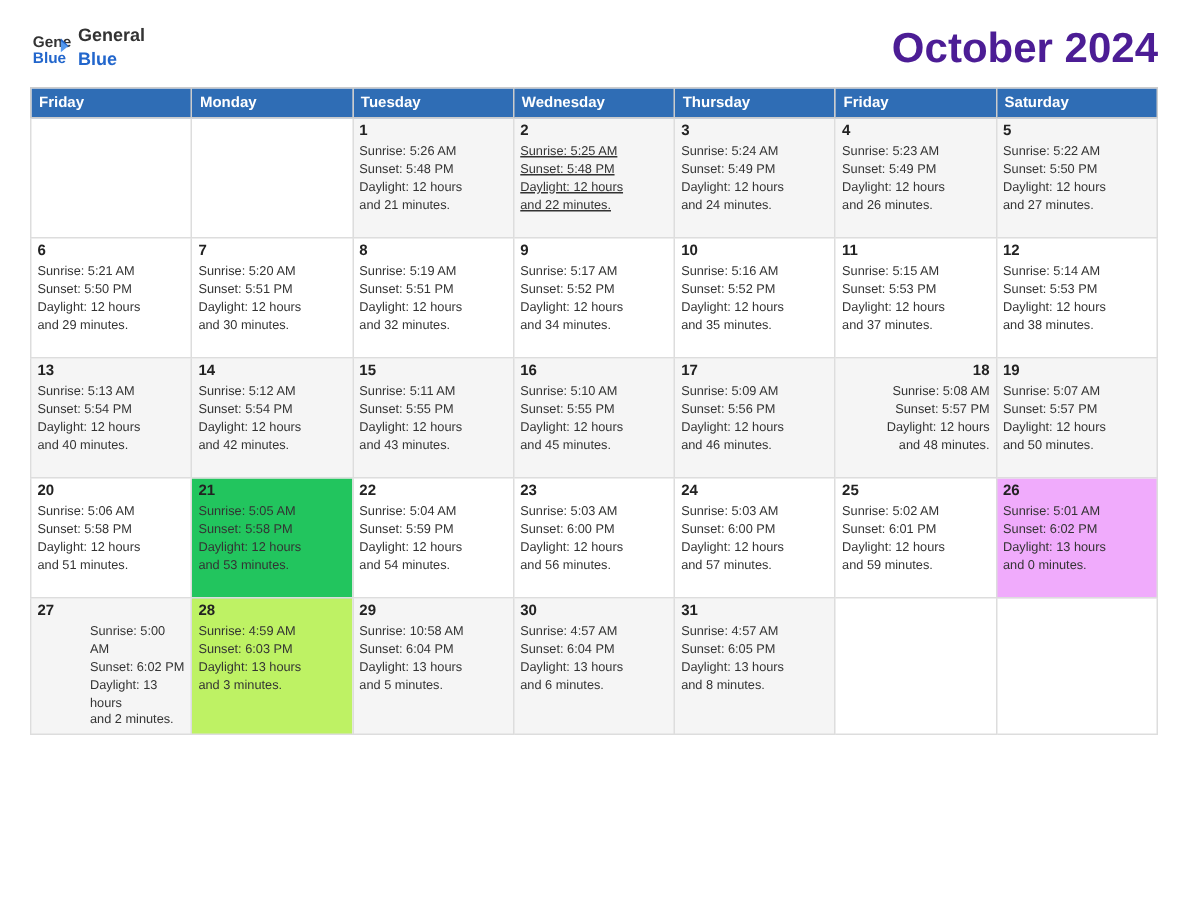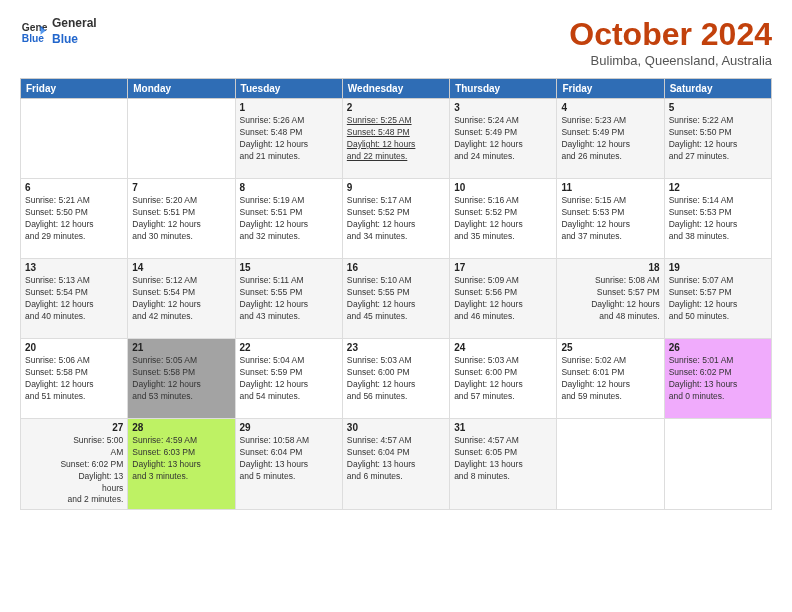--- a/index.html
+++ b/index.html
@@ -27,23 +27,23 @@
       gap: 4px;
     }
     .logo-icon {
       width: 28px;
       height: 28px;
     }
     .title-block {
       text-align: right;
     }
     .month-title {
-      font-size: 32px;
+      font-size: 28px;
       font-weight: bold;
-      color: #c2410c;
+      color: #4c1d95;
     }
     .subtitle {
       font-size: 13px;
       color: #555;
     }
     .calendar {
       width: 100%;
       border-collapse: collapse;
       font-size: 9.5px;
     }
@@ -97,21 +97,20 @@
         <polygon points="22,10 27,14 22,18" fill="#5599ee"></polygon>
       </svg>
       <div>
         <div style="font-size:12px;font-weight:bold;color:#333;line-height:1.3;">
           <span style="color:#333;">General</span><br><span style="color:#2266cc;">Blue</span>
         </div>
       </div>
     </div>
     <div class="title-block">
       <div class="month-title">October 2024</div>
-      <div class="subtitle">Bulimba, Queensland, Australia</div>
     </div>
   </div>
 
   <table class="calendar">
     <thead>
       <tr>
       <th>Friday</th>
           <th>Monday</th>
           <th>Tuesday</th>
           <th>Wednesday</th>
@@ -263,21 +262,21 @@
           </td>
         </tr>
         <tr>
           <td style="background-color: rgb(255, 255, 255);">
             <span class="day-num">20</span>
             <div class="day-info" style="white-space: pre-line;">Sunrise: 5:06 AM
 Sunset: 5:58 PM
 Daylight: 12 hours
 and 51 minutes.</div>
           </td>
-          <td style="background-color: #a3a3a3;">
+          <td style="background-color: #22c55e;">
             <span class="day-num">21</span>
             <div class="day-info" style="white-space: pre-line;">Sunrise: 5:05 AM
 Sunset: 5:58 PM
 Daylight: 12 hours
 and 53 minutes.</div>
           </td>
           <td style="background-color: rgb(255, 255, 255);">
             <span class="day-num">22</span>
             <div class="day-info" style="white-space: pre-line;">Sunrise: 5:04 AM
 Sunset: 5:59 PM
@@ -307,21 +306,21 @@
           </td>
           <td style="background-color: #f0abfc;">
             <span class="day-num">26</span>
             <div class="day-info" style="white-space: pre-line;">Sunrise: 5:01 AM
 Sunset: 6:02 PM
 Daylight: 13 hours
 and 0 minutes.</div>
           </td>
         </tr>
         <tr>
-          <td style="background-color: rgb(245, 245, 245); text-align: right;">
+          <td style="background-color: rgb(245, 245, 245);">
             <span class="day-num">27</span>
             <div class="day-info" style="white-space: pre-line; margin-left: 35px;">Sunrise: 5:00 AM
 Sunset: 6:02 PM
 Daylight: 13 hours
 and 2 minutes.</div>
           </td>
           <td style="background-color: #bef264;">
             <span class="day-num">28</span>
             <div class="day-info" style="white-space: pre-line;">Sunrise: 4:59 AM
 Sunset: 6:03 PM

